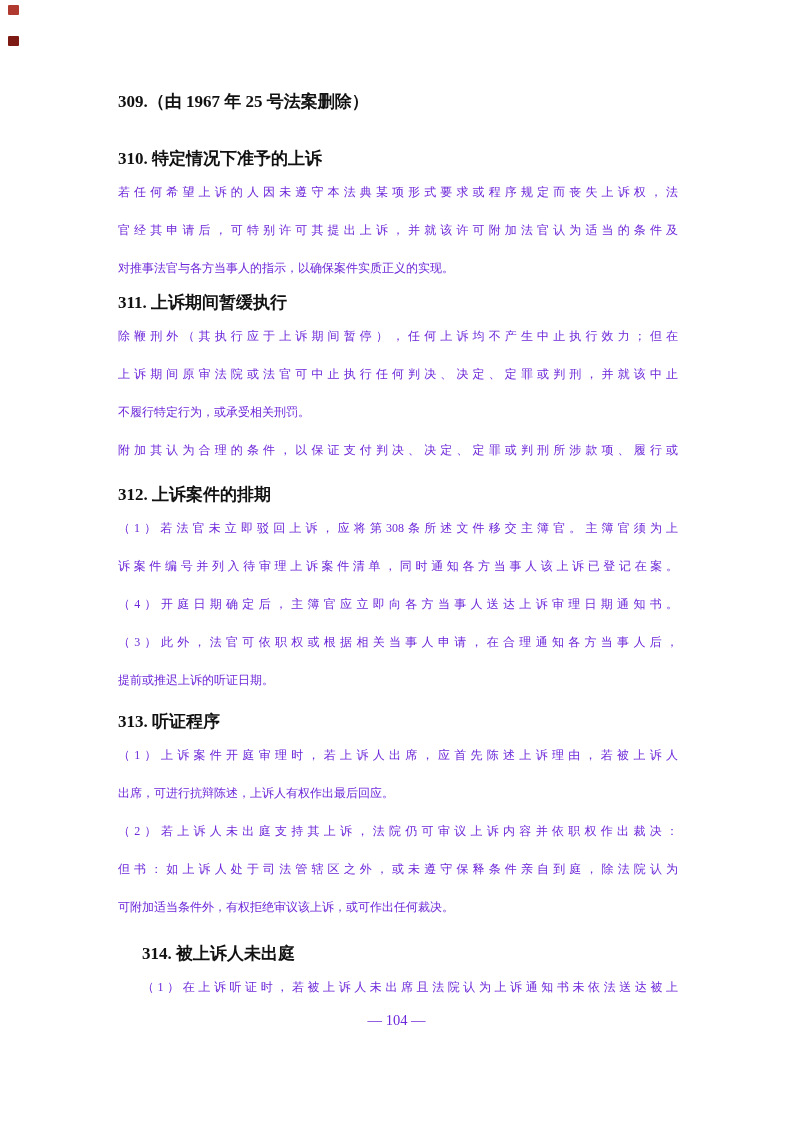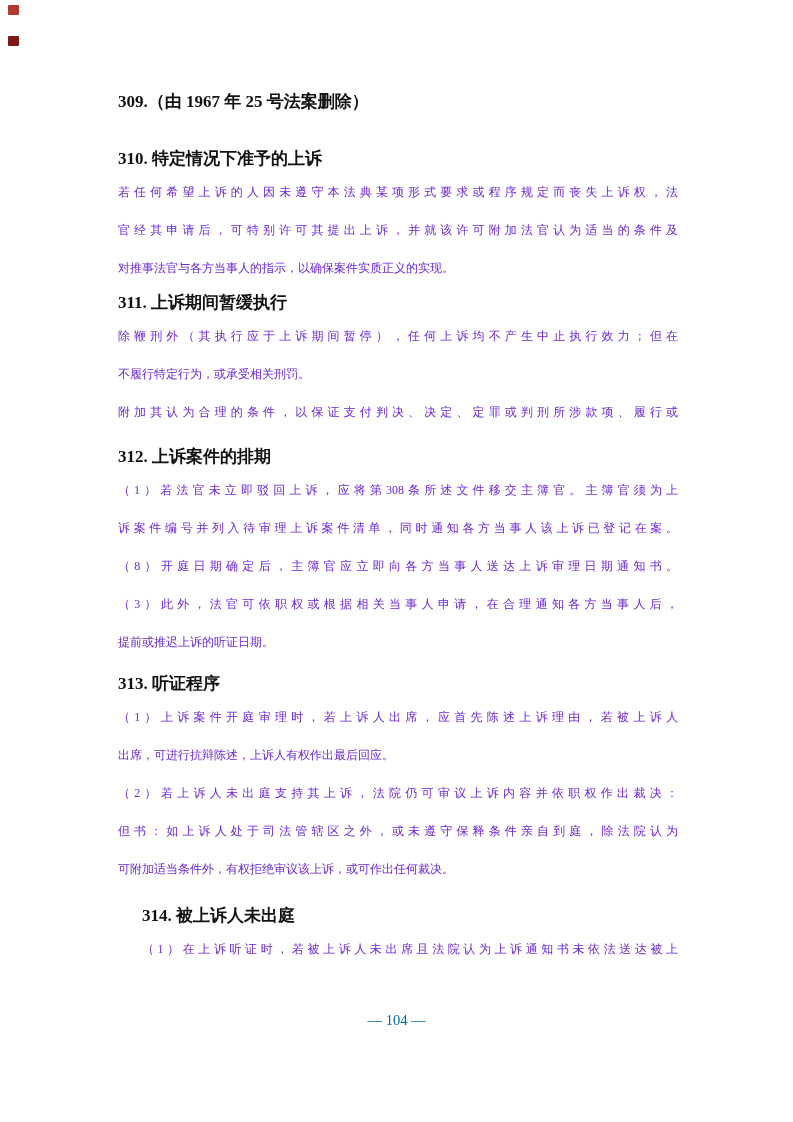--- a/index.html
+++ b/index.html
@@ -50,21 +50,21 @@
   .mt-313 { margin-top: 11px; }
   .mt-314 { margin-top: 16px; margin-left: 24px; }
   .footer {
     position: absolute;
     left: 0;
     right: 0;
     top: 1010px;
     text-align: center;
     font-size: 14.5px;
     line-height: 20px;
-    color: #0369a1;
+    color: #6d28d9;
   }
 </style>
 </head>
 <body>
 
 <div class="page">
 
   <div class="red-mark top"></div>
   <div class="red-mark bottom"></div>
 
@@ -80,31 +80,32 @@
         <div class="bl j">若任何希望上诉的人因未遵守本法典某项形式要求或程序规定而丧失上诉权，法</div>
         <div class="bl j">官经其申请后，可特别许可其提出上诉，并就该许可附加法官认为适当的条件及</div>
         <div class="bl">对推事法官与各方当事人的指示，以确保案件实质正义的实现。</div>
       </div>
     </div>
 
     <div class="mt-311">
       <div class="sec-heading">311. 上诉期间暂缓执行</div>
       <div class="sec-body">
         <div class="bl j">除鞭刑外（其执行应于上诉期间暂停），任何上诉均不产生中止执行效力；但在</div>
+        <div class="bl j">上诉期间原审法院或法官可中止执行任何判决、决定、定罪或判刑，并就该中止</div>
         <div class="bl">不履行特定行为，或承受相关刑罚。</div>
         <div class="bl j">附加其认为合理的条件，以保证支付判决、决定、定罪或判刑所涉款项、履行或</div>
       </div>
     </div>
 
     <div class="mt-312">
       <div class="sec-heading">312. 上诉案件的排期</div>
       <div class="sec-body">
         <div class="bl j">（1）若法官未立即驳回上诉，应将第308条所述文件移交主簿官。主簿官须为上</div>
         <div class="bl j">诉案件编号并列入待审理上诉案件清单，同时通知各方当事人该上诉已登记在案。</div>
-        <div class="bl j">（8）开庭日期确定后，主簿官应立即向各方当事人送达上诉审理日期通知书。</div>
+        <div class="bl j">（4）开庭日期确定后，主簿官应立即向各方当事人送达上诉审理日期通知书。</div>
         <div class="bl j">（3）此外，法官可依职权或根据相关当事人申请，在合理通知各方当事人后，</div>
         <div class="bl">提前或推迟上诉的听证日期。</div>
       </div>
     </div>
 
     <div class="mt-313">
       <div class="sec-heading">313. 听证程序</div>
       <div class="sec-body">
         <div class="bl j">（1）上诉案件开庭审理时，若上诉人出席，应首先陈述上诉理由，若被上诉人</div>
         <div class="bl">出席，可进行抗辩陈述，上诉人有权作出最后回应。</div>

